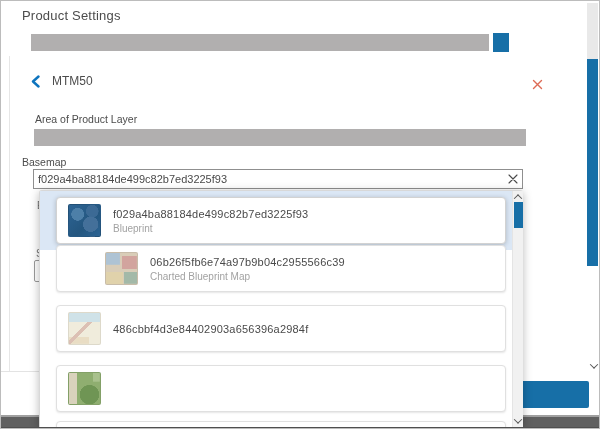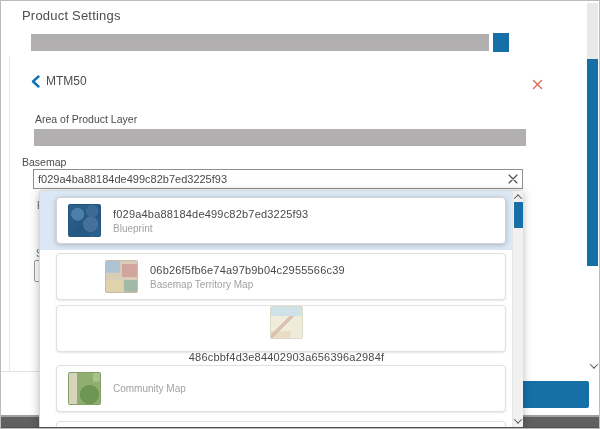--- a/index.html
+++ b/index.html
@@ -20,21 +20,21 @@
   .banner-square{
     position:absolute;left:492px;top:32px;width:16px;height:19px;background:#176fa7;
   }
   
   .outer-sb-track{position:absolute;left:586px;top:2px;width:11px;height:56px;background:#e9e9e9;}
   .outer-sb-thumb{position:absolute;left:586px;top:58px;width:11px;height:207px;background:#176fa7;}
   .outer-sb-down{position:absolute;left:587px;top:358px;width:11px;height:13px;display:flex;align-items:center;justify-content:center;}
   
   .panel-left-line{position:absolute;left:8px;top:55px;height:315px;width:0;border-left:1px solid #e6e6e6;}
   .panel-bottom-line{position:absolute;left:0;top:370px;width:505px;height:0;border-top:1px solid #e3e3e3;z-index:1;}
-  .back-row{position:absolute;left:30px;top:73px;display:flex;align-items:center;gap:6px;cursor:pointer;}
+  .back-row{position:absolute;left:30px;top:73px;display:flex;align-items:center;gap:12px;cursor:pointer;}
   .back-label{font-size:12px;color:#4c4c4c;}
   .close-btn{position:absolute;left:529px;top:76px;width:14px;height:14px;display:flex;align-items:center;justify-content:center;cursor:pointer;}
   
   .field-label{position:absolute;font-size:10.5px;color:#4c4c4c;}
   .aoi-label{left:34px;top:112px;}
   .redacted-input{position:absolute;left:33px;top:128px;width:492px;height:17px;background:#b1afaf;}
   .basemap-label{left:21px;top:155px;}
   .input-wrap{
     position:absolute;left:32px;top:168px;width:490px;height:20px;
     border:1px solid #8f8f8f;background:#fff;display:flex;align-items:center;
@@ -65,21 +65,21 @@
     background:#fff;border:1px solid #d8d8d8;border-bottom:none;border-radius:3px 3px 0 0;
     box-shadow:0 2px 10px rgba(0,0,0,.28);
   }
   .selected-strip{position:absolute;left:0;top:0;width:472px;height:59px;background:#dbe7f5;}
   .dd-card{
     position:absolute;left:16px;width:450px;height:47px;background:#fff;
     border:1px solid #e0e0e0;border-radius:4px;box-shadow:0 1px 2px rgba(0,0,0,.10);
     display:flex;align-items:center;gap:12px;padding-left:11px;cursor:pointer;
   }
   .dd-card.sel{box-shadow:0 1px 5px rgba(0,0,0,.22);border-color:#d2d2d2;}
-  .card1{top:6px;} .card2{top:62px;padding-left:48px;} .card3{top:114px;flex-direction:column;} .card4{top:174px;} .card5{top:230px;}
+  .card1{top:6px;} .card2{top:54px;padding-left:48px;} .card3{top:114px;} .card4{top:174px;} .card5{top:230px;}
   .thumb{width:33px;height:33px;border-radius:2px;flex:none;border:1px solid rgba(0,0,0,.08);}
   .thumb-blueprint{
     background-color:#2b608f;
     background-image:
       radial-gradient(circle at 28% 30%,#4d7fa8 0 20%,transparent 21%),
       radial-gradient(circle at 70% 62%,#44709a 0 26%,transparent 27%),
       radial-gradient(circle at 75% 20%,#3c6a95 0 18%,transparent 19%),
       linear-gradient(135deg,#2d6494,#24567f 60%,#2d6494);
   }
   .thumb-charted{
@@ -187,35 +187,34 @@
       <span class="dd-text">
         <span class="dd-id">f029a4ba88184de499c82b7ed3225f93</span>
         <span class="dd-sub">Blueprint</span>
       </span>
     </div>
 
     <div class="dd-card card2">
       <span class="thumb thumb-charted"></span>
       <span class="dd-text">
         <span class="dd-id">06b26f5fb6e74a97b9b04c2955566c39</span>
-        <span class="dd-sub">Basemap Territory Map</span>
+        <span class="dd-sub">Charted Blueprint Map</span>
       </span>
     </div>
 
     <div class="dd-card card3">
       <span class="thumb thumb-pencil"></span>
       <span class="dd-text">
         <span class="dd-id">486cbbf4d3e84402903a656396a2984f</span>
       </span>
     </div>
 
     <div class="dd-card card4">
       <span class="thumb thumb-community"></span>
       <span class="dd-text">
-        <span class="dd-sub">Community Map</span>
       </span>
     </div>
 
     <div class="dd-card card5"></div>
 
     <div class="dd-sb">
       <div class="dd-sb-up">
         <span class="chev up"></span>
       </div>
       <div class="dd-sb-thumb"></div>

